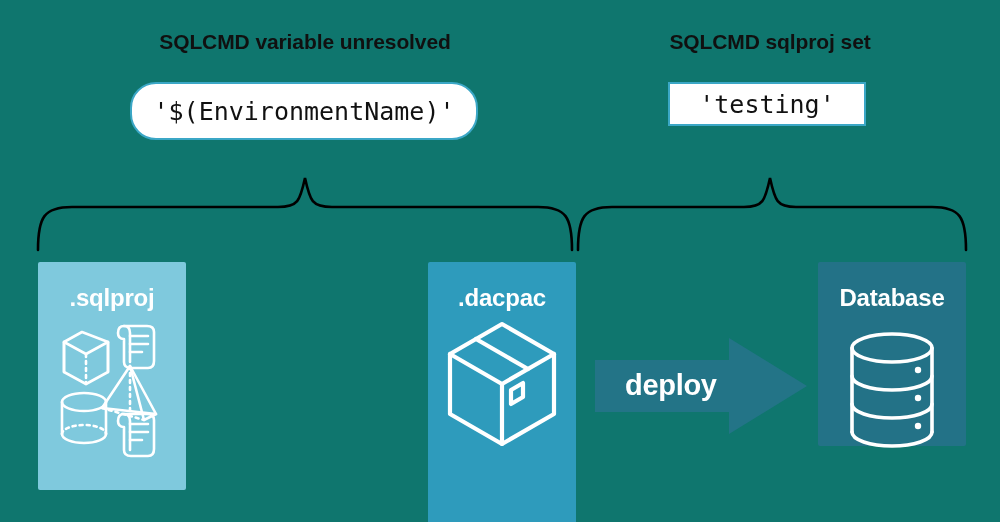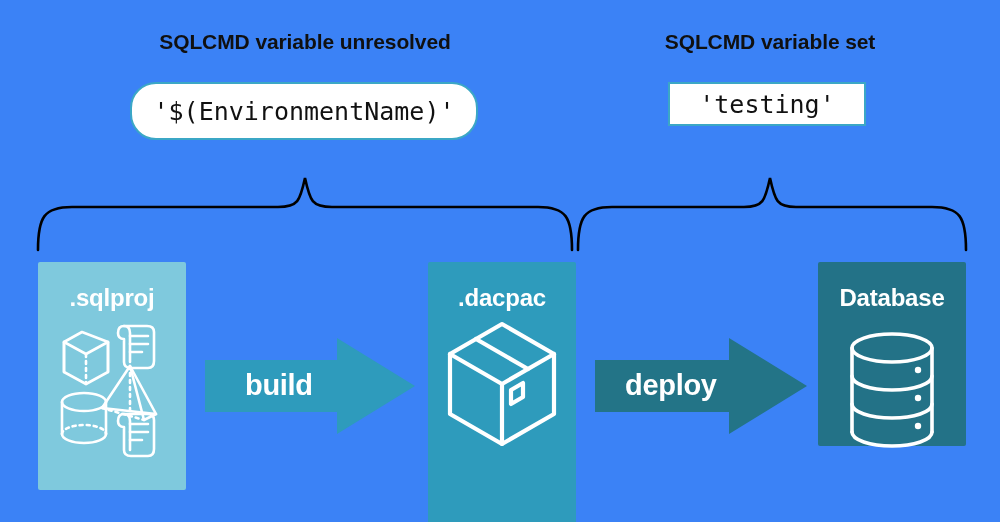--- a/index.html
+++ b/index.html
@@ -7,21 +7,21 @@
     padding: 0;
     background: #ffffff;
   }
   body {
     font-family: "Liberation Sans", sans-serif;
   }
   #diagram {
     position: relative;
     width: 1000px;
     height: 522px;
-    background: #3b82f6;
+    background: #0f766e;
     overflow: hidden;
   }
 
   
   .heading {
     position: absolute;
     font-family: "Liberation Sans", sans-serif;
     font-weight: bold;
     font-size: 21px;
     color: #101010;
@@ -104,21 +104,21 @@
   #arrow-build .arrow-label  { left: 40px; top: 33px; }
   #arrow-deploy .arrow-label { left: 30px; top: 33px; }
 </style>
 </head>
 <body>
 
 <div id="diagram">
 
   <div class="heading" id="heading-unresolved">SQLCMD variable unresolved</div>
 
-  <div class="heading" id="heading-set">SQLCMD variable set</div>
+  <div class="heading" id="heading-set">SQLCMD sqlproj set</div>
 
   <div class="value-box" id="value-box-unresolved">'$(EnvironmentName)'</div>
 
   <div class="value-box" id="value-box-set">'testing'</div>
 
   <svg class="brace-svg" viewBox="0 0 1000 110">
 
     <path fill="none" stroke="#000000" stroke-width="2.6" stroke-linecap="round" d="M 38,105
              C 38,72 44,62 72,62
              L 278,62
@@ -170,26 +170,20 @@
 
         <g>
           <path d="M 86,152 C 82,152 80,155 80,159 C 80,163 82,165 86,165 L 86,188 C 86,192 89,194 93,194 L 110,194 C 114,194 116,191 116,187 L 116,158 C 116,154 113,152 109,152 Z"></path>
           <path d="M 92,162 L 110,162 M 92,170 L 110,170 M 92,178 L 104,178"></path>
           <path d="M 86,152 C 90,152 92,155 92,159 L 92,188"></path>
         </g>
       </g>
     </svg>
   </div>
 
-  <div class="arrow" id="arrow-build">
-    <svg viewBox="0 0 210 100" width="210" height="100">
-      <path fill="#2e9bbc" d="M 0,24 L 132,24 L 132,2 L 210,50 L 132,98 L 132,76 L 0,76 Z"></path>
-    </svg>
-    <div class="arrow-label">build</div>
-  </div>
 
   <div class="stage" id="stage-dacpac">
     <div class="stage-label">.dacpac</div>
     <svg class="stage-art" viewBox="0 0 148 228">
       <g fill="none" stroke="#ffffff" stroke-width="4.2" stroke-linejoin="round" stroke-linecap="round">
         <path d="M 74,62 L 126,92 L 126,152 L 74,182 L 22,152 L 22,92 Z"></path>
         <path d="M 22,92 L 74,122 L 126,92"></path>
         <path d="M 74,122 L 74,182"></path>
         <path d="M 48,77 L 100,107"></path>
         <path d="M 83,128 L 95,121 L 95,135 L 83,142 Z"></path>

